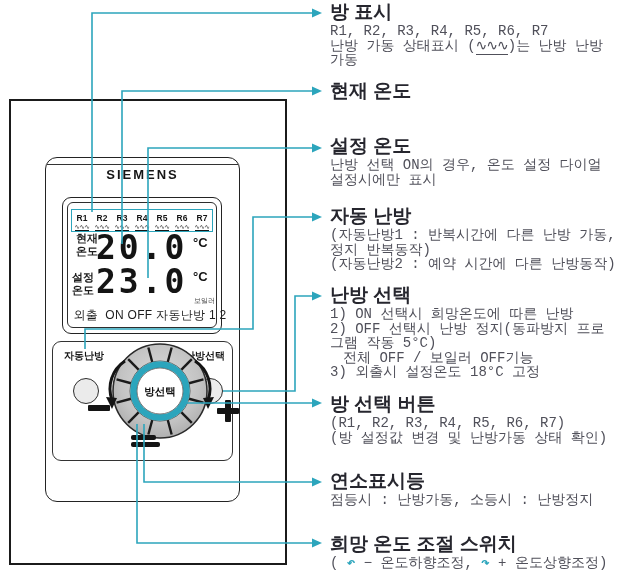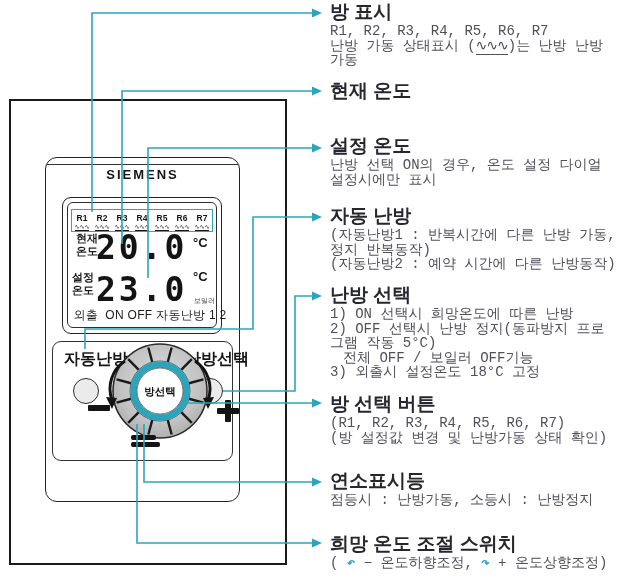--- a/index.html
+++ b/index.html
@@ -19,28 +19,28 @@
   .lcd-screen{left:67px;top:202px;width:150px;height:126px;border:1.3px solid #2e2e2e;border-radius:6px;background:#fff;z-index:1;}
   .room-box{left:71px;top:209px;width:142px;height:23px;border:1.5px solid var(--teal);
             display:flex;align-items:stretch;z-index:2;}
   .room-col{flex:1;display:flex;flex-direction:column;align-items:center;justify-content:flex-end;line-height:1;}
   .room-col .r{font-size:8.5px;font-weight:700;color:#161616;}
   .room-col .sss{font-size:6.5px;letter-spacing:-0.5px;color:#161616;border-bottom:1px solid #161616;margin-top:1px;}
   .lcd-lab{left:72px;width:26px;font-size:11px;font-weight:600;color:#1d1d1d;line-height:13px;z-index:2;}
   .cur-lab{top:232px;text-align:right;} .set-lab{top:271px;}
   .digits{left:96px;width:95px;font-family:"DejaVu Sans Mono","Liberation Mono",monospace;
           font-weight:700;font-size:33px;letter-spacing:3px;color:#141414;line-height:34px;z-index:2;}
-  .cur-val{top:231px;} .set-val{top:265px;margin-top:8px;}
+  .cur-val{top:231px;} .set-val{top:265px;}
   .unit{left:193px;font-size:13px;font-weight:700;color:#141414;z-index:2;}
   .cur-unit{top:235px;} .set-unit{top:269px;}
   .boiler{left:194px;top:296px;font-size:7px;color:#3c3c3c;z-index:2;}
   .mode-row{left:67px;top:307px;width:166px;text-align:center;font-size:12px;letter-spacing:.3px;
             color:#1d1d1d;z-index:2;white-space:pre;}
   .band{left:52px;top:341px;width:181px;height:120px;border:1.3px solid #333;border-radius:9px;background:#fff;z-index:1;}
-  .panel-lab{top:349px;font-size:16px;font-weight:600;color:#161616;z-index:2;}
+  .panel-lab{top:349px;font-size:10px;font-weight:600;color:#161616;z-index:2;}
   .auto-lab{left:64px;} .hsel-lab{left:185px;}
   .round-btn{width:26px;height:26px;border-radius:50%;background:#ebebeb;border:1.4px solid #2e2e2e;z-index:2;}
   .btn-l{left:73px;top:378px;} .btn-r{left:197px;top:378px;}
   .dial-label{left:136px;top:385px;width:48px;text-align:center;font-size:10.5px;font-weight:700;
               color:#111;z-index:6;}
 
   
   #overlay{position:absolute;left:0;top:0;z-index:5;}
 
   

